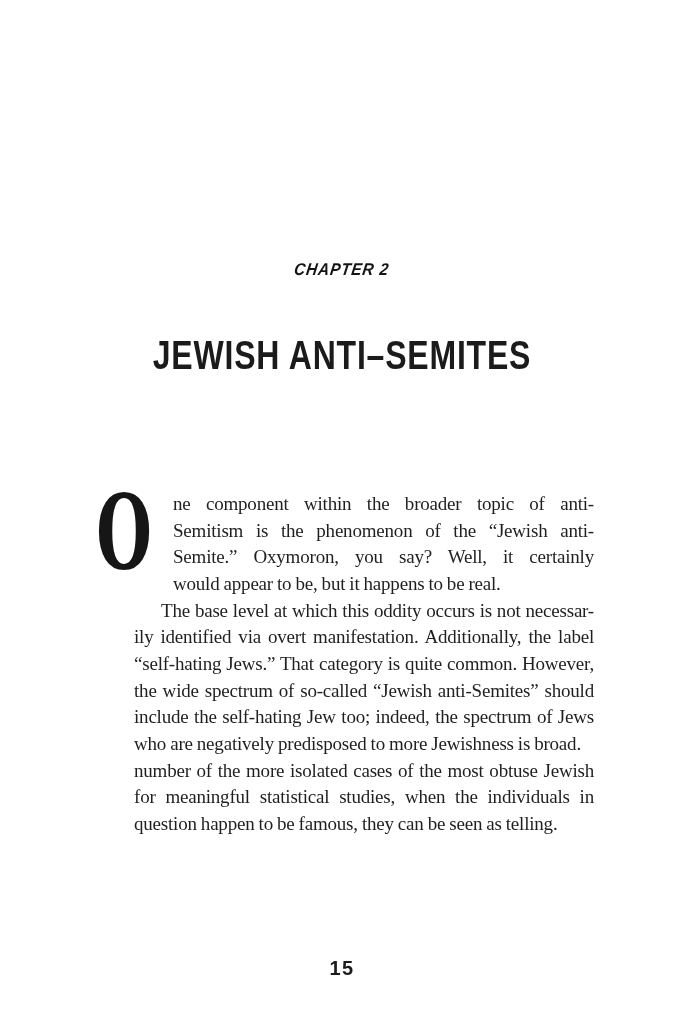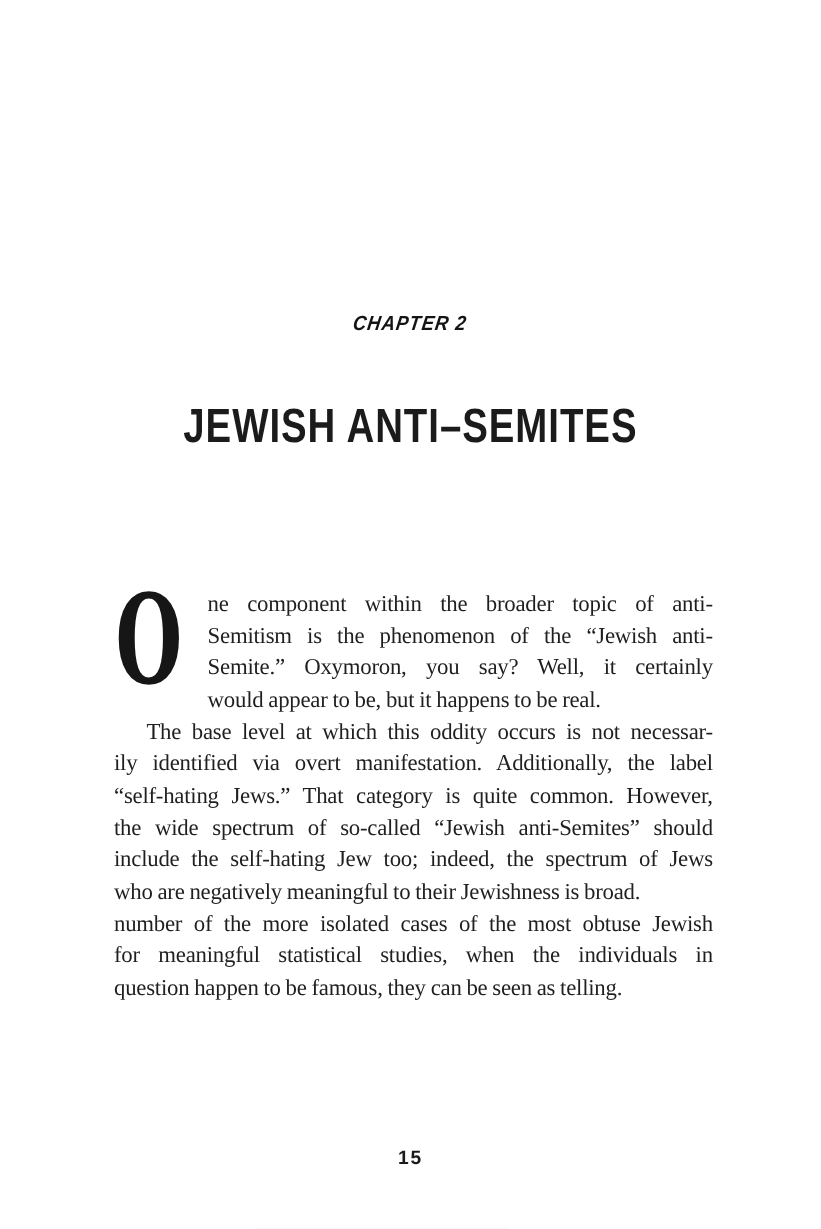--- a/index.html
+++ b/index.html
@@ -61,20 +61,21 @@
     line-height: 26.67px;
     letter-spacing: -0.2px;
     word-spacing: -0.5px;
     color: #1f1f1f;
   }
   .para { margin: 0; }
   .line {
     min-height: 26.67px;
     text-align: justify;
     text-align-last: left;
+    margin-left: 39px;
   }
   .line.jl { text-align-last: justify; }
   .line.ind { text-indent: 27px; font-family: Liberation Serif, serif; }
 
   
   .dropcap {
     float: left;
     width: 58px;
     height: 81px;
     padding-top: 3px;
@@ -90,21 +91,21 @@
 
   
   .folio {
     position: absolute;
     top: 957px;
     left: 0;
     width: 100%;
     text-align: center;
     font-family: "Liberation Sans", sans-serif;
     font-weight: 700;
-    font-size: 16px;
+    font-size: 20px;
     letter-spacing: 1.5px;
     color: #1b1b1b;
   }
 </style>
 </head>
 <body>
 
 <div class="page">
 
   <div class="chapter-label-wrap">
@@ -128,21 +129,21 @@
       <div class="line jl">Semite.” Oxymoron, you say? Well, it certainly</div>
       <div class="line">would appear to be, but it happens to be real.</div>
     </div>
 
     <div class="para">
       <div class="line jl ind">The base level at which this oddity occurs is not necessar-</div>
       <div class="line jl">ily identified via overt manifestation. Additionally, the label</div>
       <div class="line jl">“self-hating Jews.” That category is quite common. However,</div>
       <div class="line jl">the wide spectrum of so-called “Jewish anti-Semites” should</div>
       <div class="line jl">include the self-hating Jew too; indeed, the spectrum of Jews</div>
-      <div class="line">who are negatively meaningful to their Jewishness is broad.</div>
+      <div class="line">who are negatively predisposed to more Jewishness is broad.</div>
     </div>
 
     <div class="para">
       <div class="line jl">number of the more isolated cases of the most obtuse Jewish</div>
       <div class="line jl">for meaningful statistical studies, when the individuals in</div>
       <div class="line">question happen to be famous, they can be seen as telling.</div>
     </div>
 
   </div>
 

